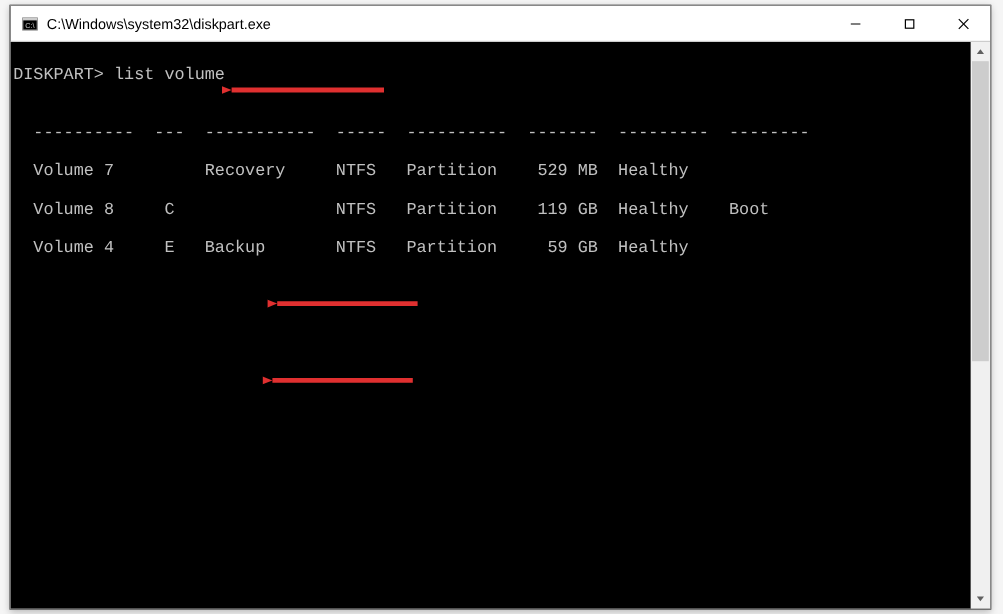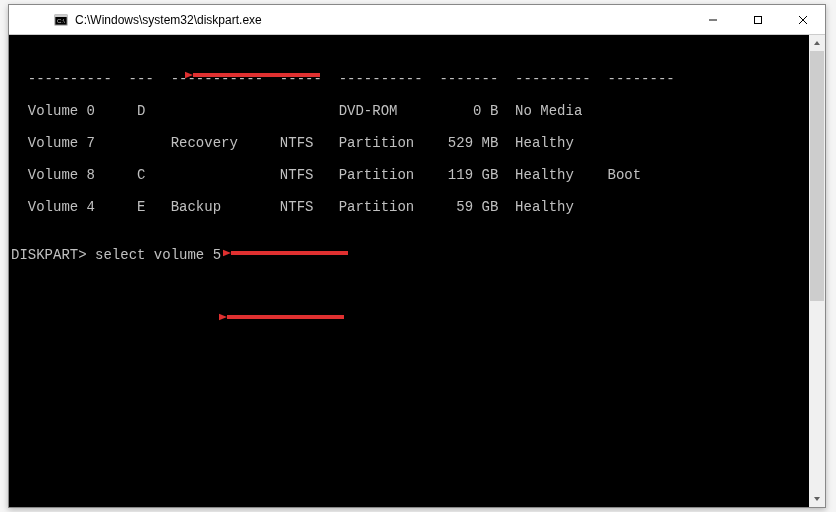--- a/index.html
+++ b/index.html
@@ -20,21 +20,20 @@
       background: #000;
       border: 1px solid #888;
       box-shadow: 0 2px 6px rgba(0,0,0,0.25);
     }
     .titlebar {
       height: 30px;
       background: #fff;
       display: flex;
       align-items: center;
       border-bottom: 1px solid #ccc;
-      padding-left: 36px;
     }
     .titlebar-icon {
       width: 16px;
       height: 16px;
       margin-left: 8px;
       margin-right: 6px;
       display: flex;
       align-items: center;
       justify-content: center;
     }
@@ -134,28 +133,27 @@
       <div class="win-btn close">
         <svg width="10" height="10" viewBox="0 0 10 10">
             <line x1="1" y1="1" x2="9" y2="9" stroke="#000" stroke-width="1"></line>
             <line x1="9" y1="1" x2="1" y2="9" stroke="#000" stroke-width="1"></line>
           </svg>
       </div>
     </div>
   </div>
 
   <div class="terminal">
+<div class="line"><span>DISKPART&gt;</span> <span>list volume</span></div>
 <div class="line"></div>
 <div class="line">  ----------  ---  -----------  -----  ----------  -------  ---------  --------</div>
-<div class="line">  Volume 0     D                       DVD-ROM         0 B  No Media</div>
 <div class="line">  Volume 7         Recovery     NTFS   Partition    529 MB  Healthy</div>
 <div class="line">  Volume 8     C                NTFS   Partition    119 GB  Healthy    Boot</div>
 <div class="line">  Volume 4     E   Backup       NTFS   Partition     59 GB  Healthy</div>
 <div class="line"></div>
-<div class="line"><span>DISKPART&gt;</span> <span>select volume 5</span></div>
 <div class="line"></div>
 <div class="line"></div>
 <div class="line"></div>
 
 
 
     
     <div class="arrow" style="left:176px; top:-2px;">
       <svg width="140" height="20">
         <defs>

